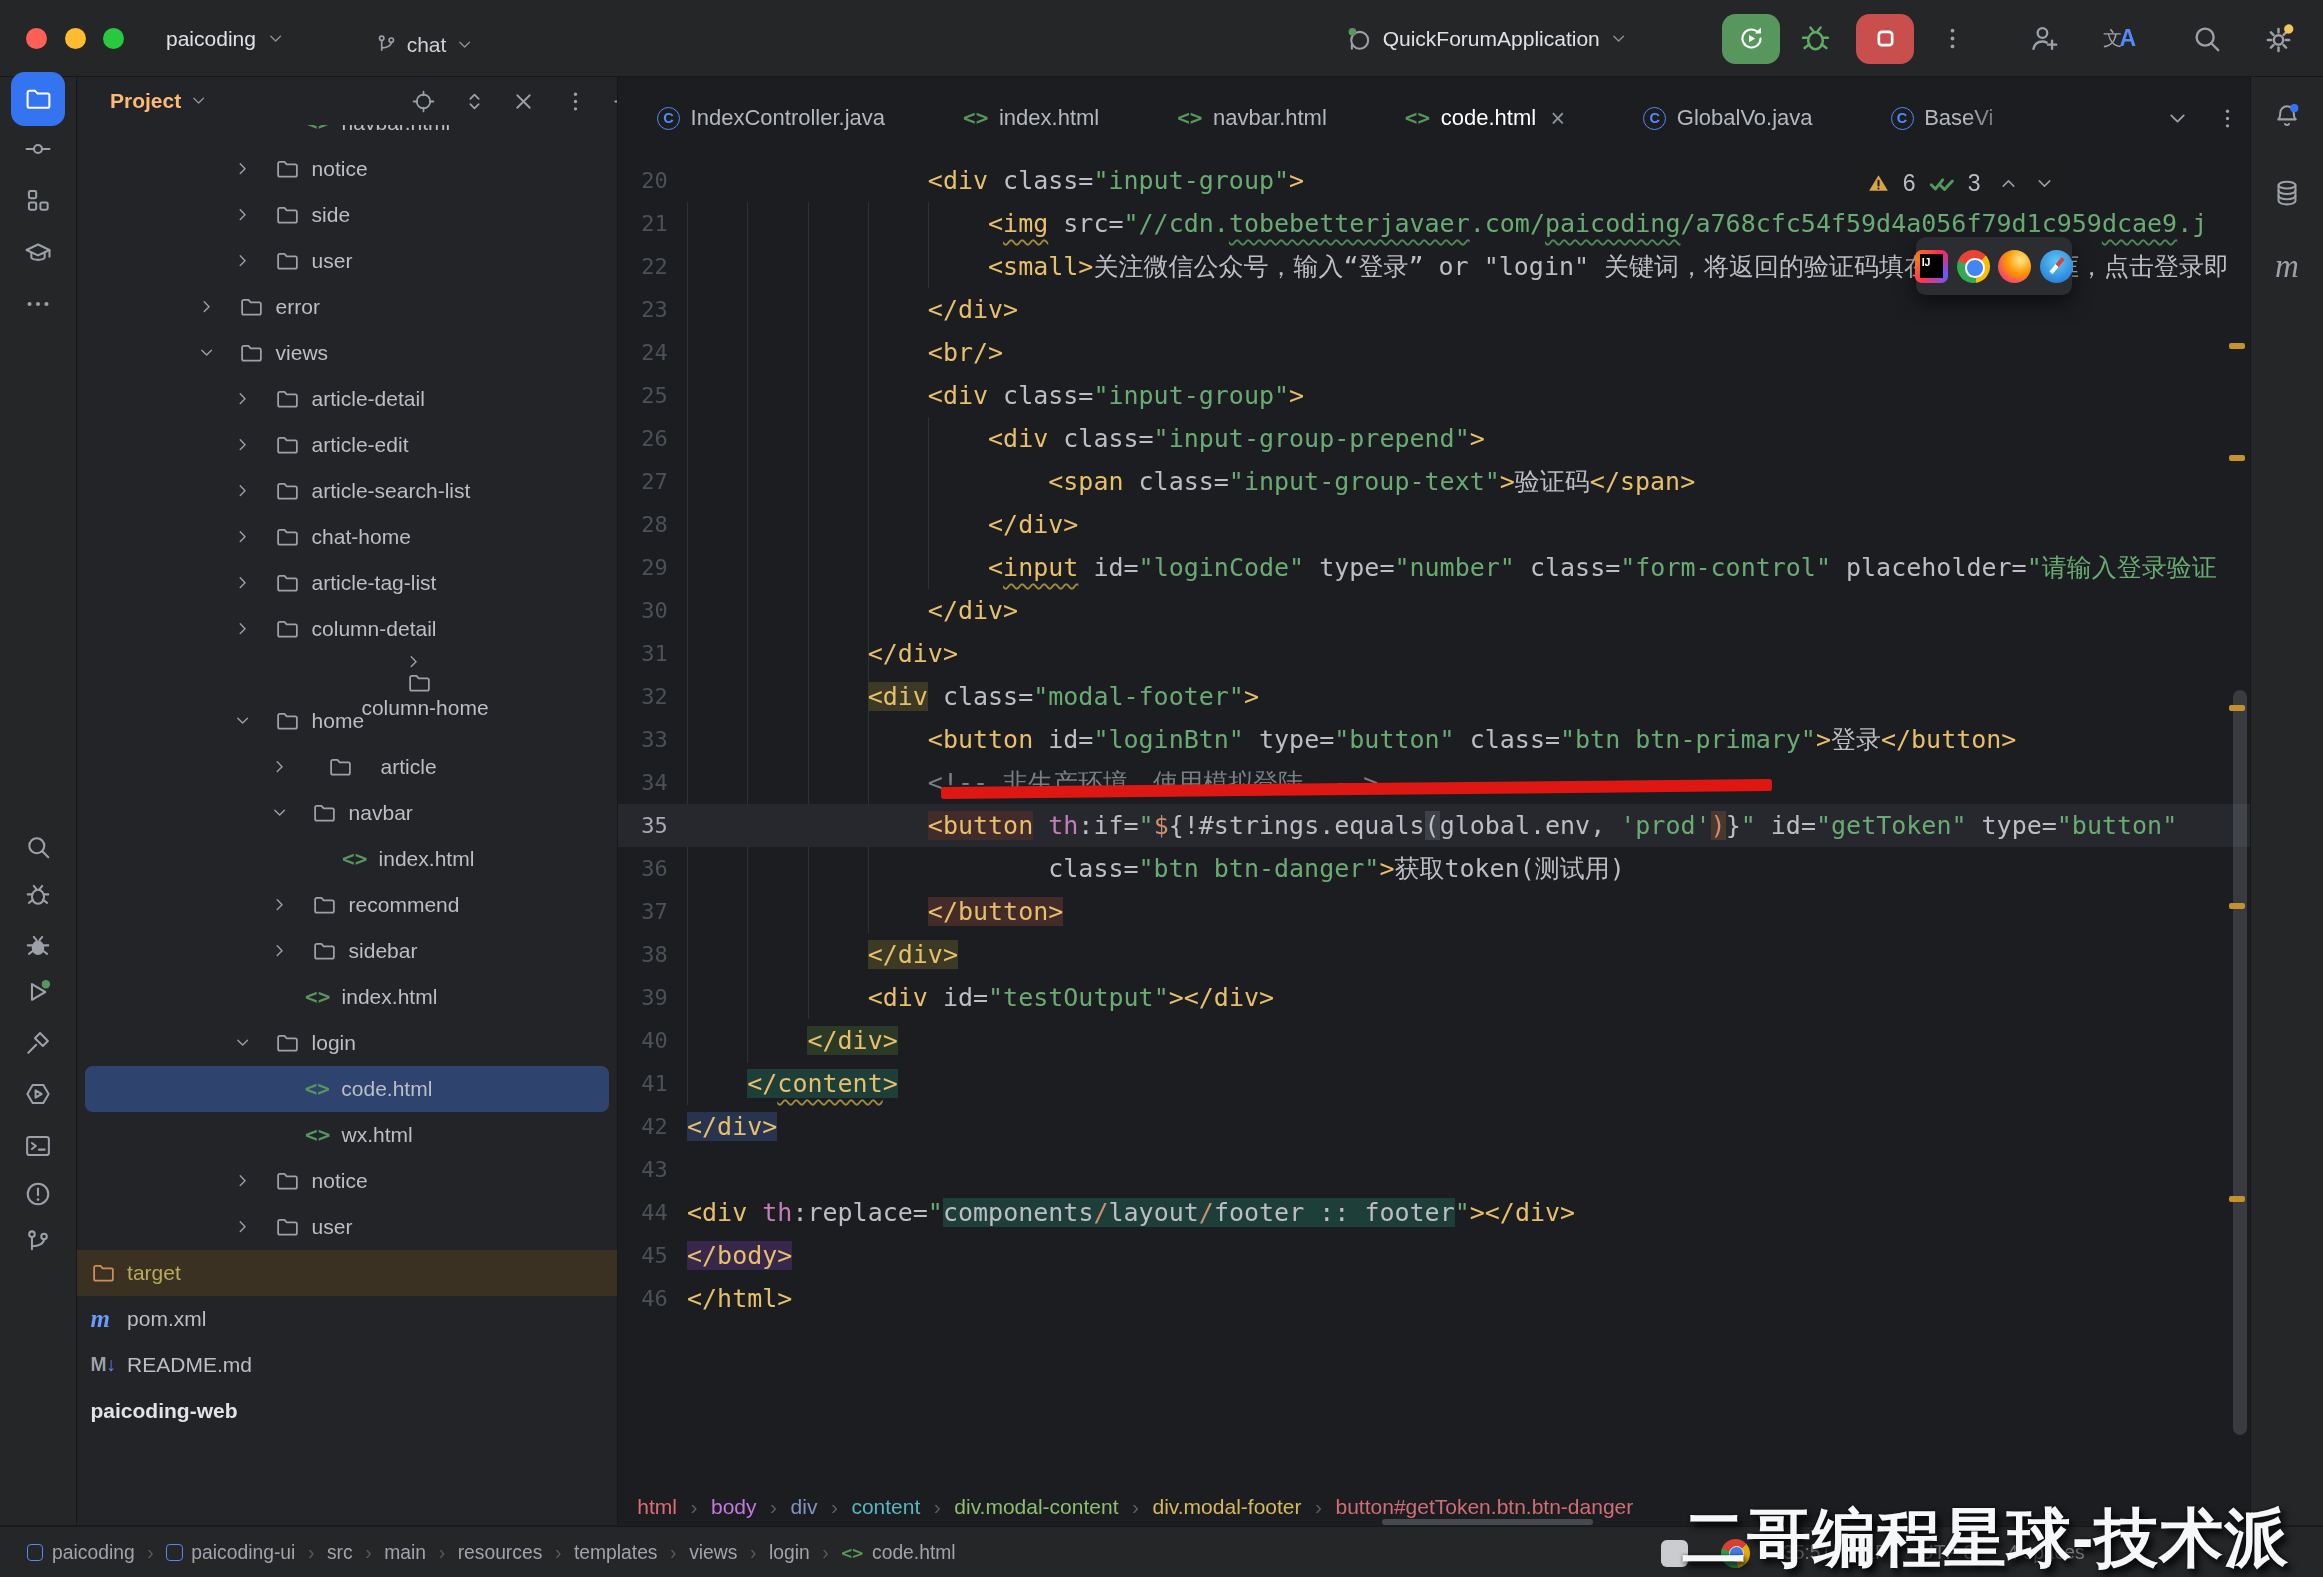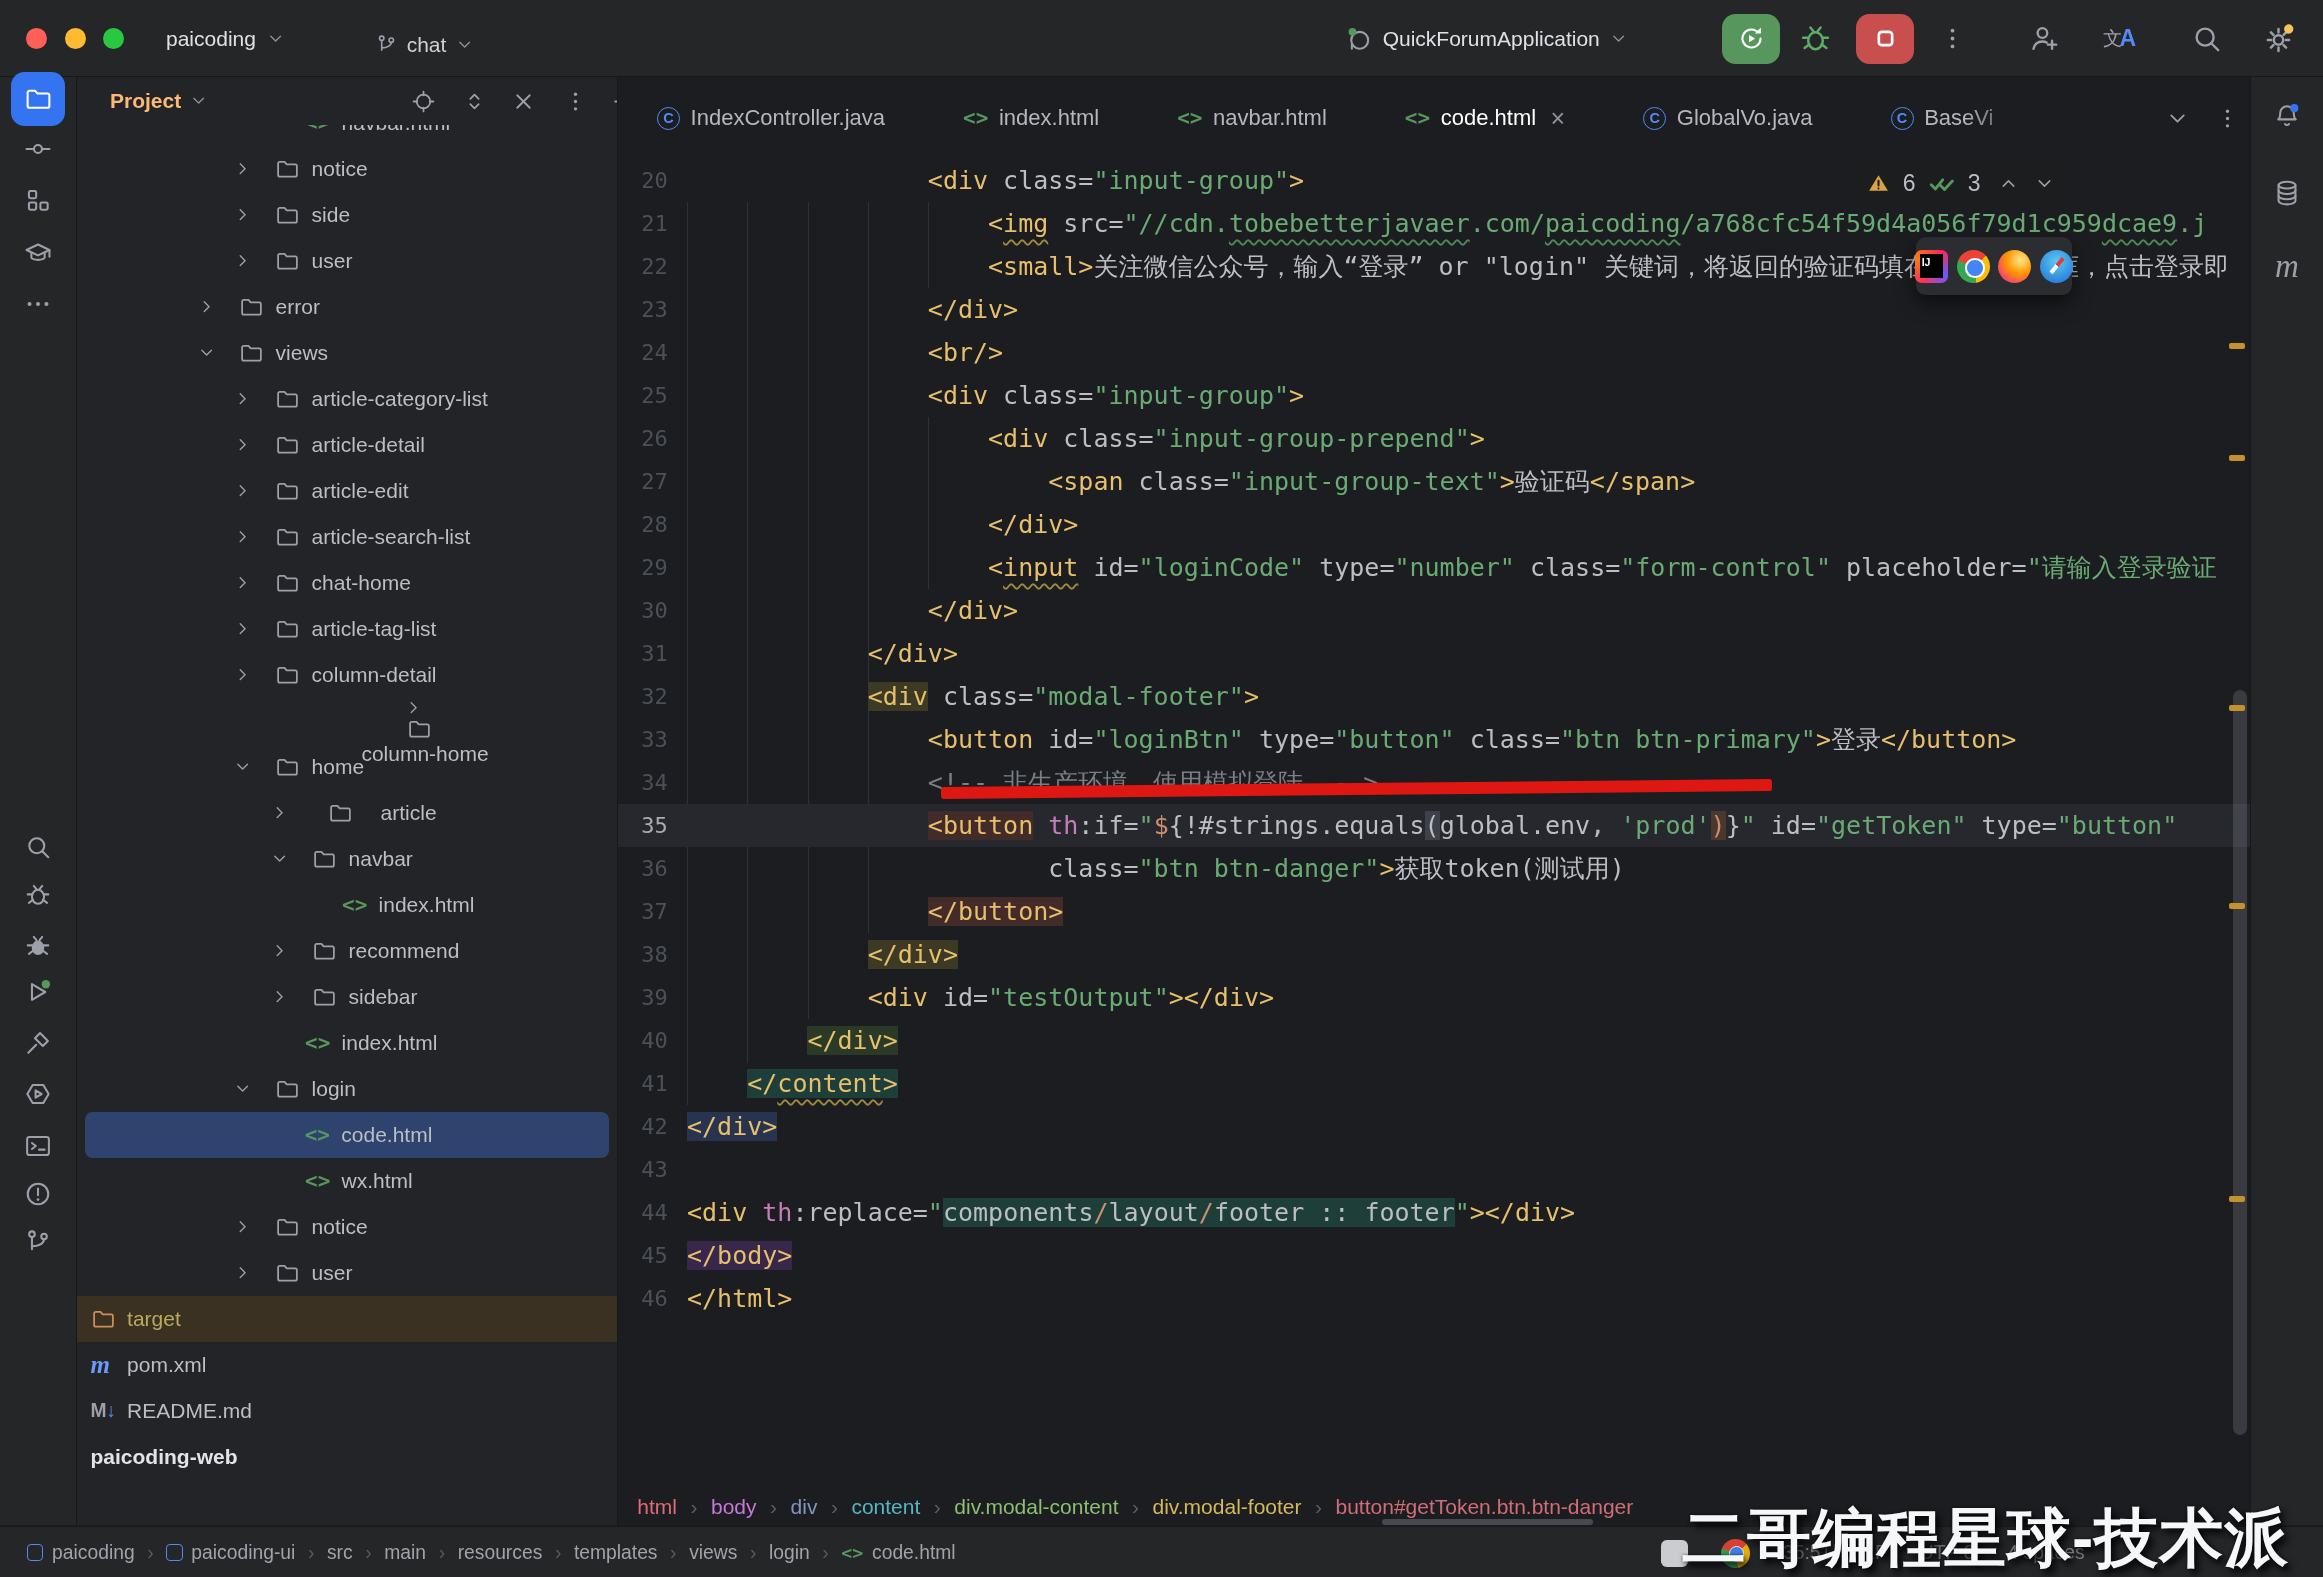--- a/index.html
+++ b/index.html
@@ -405,33 +405,20 @@
         <span class="tchev ic">
           <svg viewBox="0 0 24 24" style="width:19.3px;height:19.3px">
             <path d="M9 6l6 6-6 6"></path>
           </svg>
         </span>
         <span class="fico ic">
           <svg viewBox="0 0 24 24" style="width:25px;height:25px">
             <path d="M3 6.3c0-.9.7-1.6 1.6-1.6h4.5l2.1 2.4h8.2c.9 0 1.6.7 1.6 1.6v8.6c0 .9-.7 1.6-1.6 1.6H4.6A1.6 1.6 0 0 1 3 17.3z"></path>
           </svg>
         </span>
-        <span class="lab">article-category-list</span>
-      </div>
-      <div class="trow" style="padding-left: 156px;">
-        <span class="tchev ic">
-          <svg viewBox="0 0 24 24" style="width:19.3px;height:19.3px">
-            <path d="M9 6l6 6-6 6"></path>
-          </svg>
-        </span>
-        <span class="fico ic">
-          <svg viewBox="0 0 24 24" style="width:25px;height:25px">
-            <path d="M3 6.3c0-.9.7-1.6 1.6-1.6h4.5l2.1 2.4h8.2c.9 0 1.6.7 1.6 1.6v8.6c0 .9-.7 1.6-1.6 1.6H4.6A1.6 1.6 0 0 1 3 17.3z"></path>
-          </svg>
-        </span>
         <span class="lab">article-detail</span>
       </div>
       <div class="trow" style="padding-left: 156px;">
         <span class="tchev ic">
           <svg viewBox="0 0 24 24" style="width:19.3px;height:19.3px">
             <path d="M9 6l6 6-6 6"></path>
           </svg>
         </span>
         <span class="fico ic">
           <svg viewBox="0 0 24 24" style="width:25px;height:25px">

